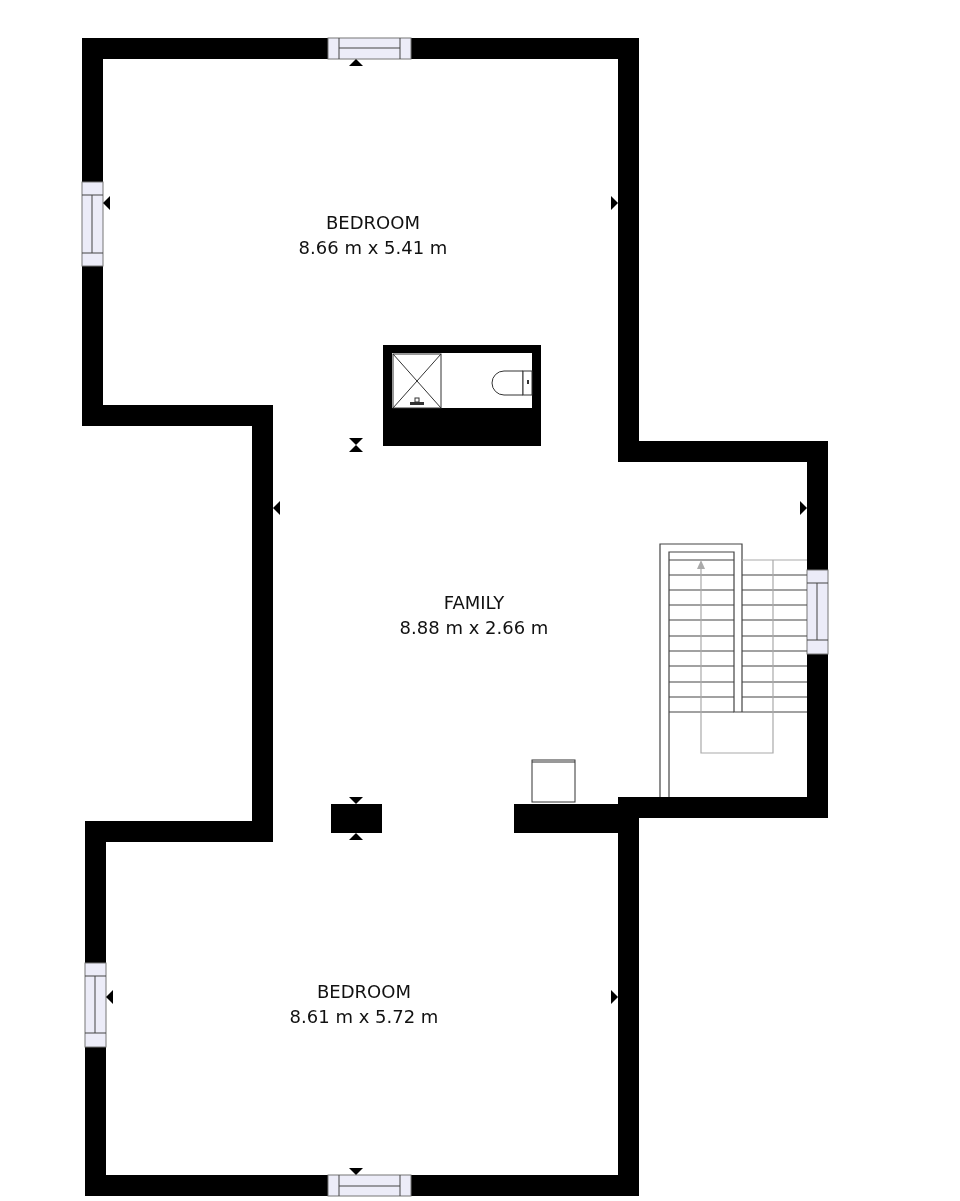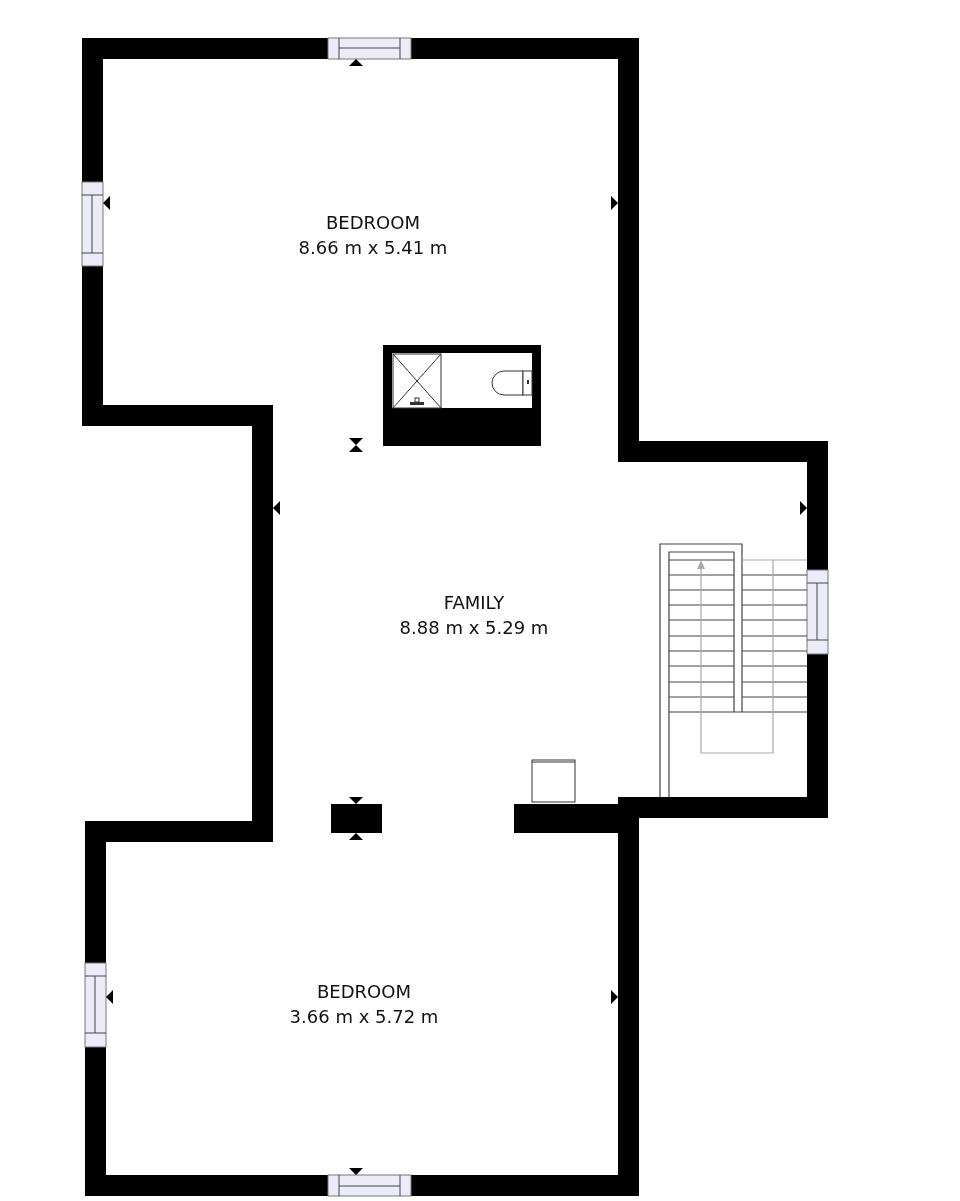--- a/index.html
+++ b/index.html
@@ -155,18 +155,18 @@
   <rect x="532" y="760" width="43" height="42" fill="#ffffff" stroke="#333" stroke-width="1"></rect>
   <line x1="532" y1="762" x2="575" y2="762" stroke="#333" stroke-width="1"></line>
 </svg>
 
 <div class="room-label" style="left:373px; top:210px;">
   <span class="name">BEDROOM</span>
   <span class="dims">8.66 m x 5.41 m</span>
 </div>
 <div class="room-label" style="left:474px; top:590px;">
   <span class="name">FAMILY</span>
-  <span class="dims">8.88 m x 5.29 m</span>
+  <span class="dims">8.88 m x 2.66 m</span>
 </div>
 <div class="room-label" style="left:364px; top:979px;">
   <span class="name">BEDROOM</span>
-  <span class="dims">3.66 m x 5.72 m</span>
+  <span class="dims">8.61 m x 5.72 m</span>
 </div>
 
 </body></html>

